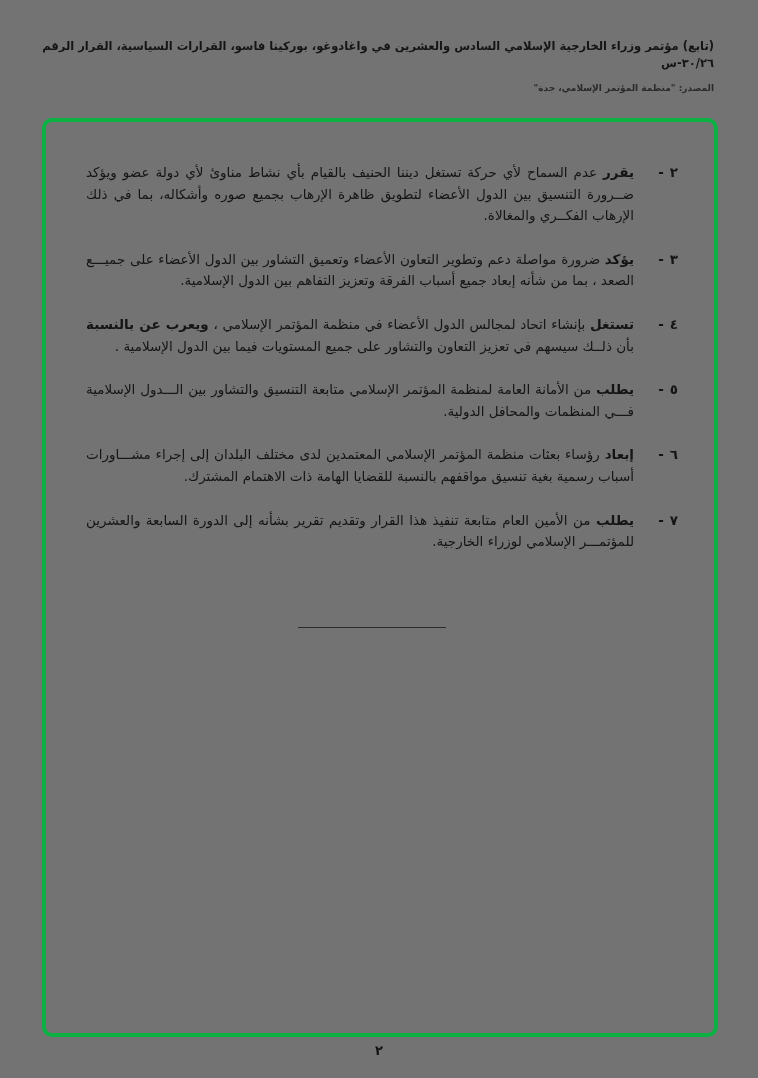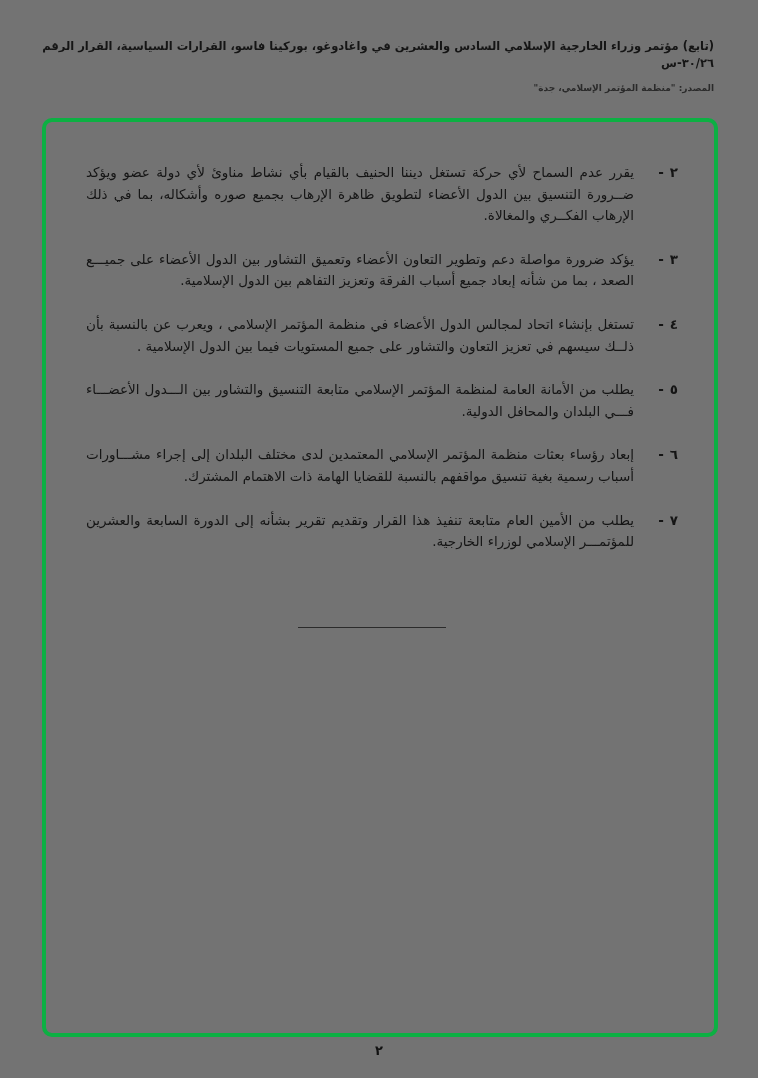--- a/index.html
+++ b/index.html
@@ -31,21 +31,21 @@
   }
   .item {
     display:flex; flex-direction:row; gap:16px;
     font-size:13.5px; line-height:1.6; text-align:justify;
   }
   .item .num {
     white-space:nowrap; font-weight:bold; min-width:28px; flex:0 0 auto;
     display:flex; gap:6px;
   }
   .item .body { flex:1 1 auto; }
-  .lead { font-weight:normal; }
+  .lead { font-weight:bold; }
   .divider {
     position:absolute; top:505px; right:268px; width:148px;
     border-top:1.6px solid #2b2b2b;
   }
   .page-number {
     position:absolute; bottom:20px; left:0; right:0;
     text-align:center; font-size:13px; font-weight:bold; color:#111;
   }
 </style>
 </head>
@@ -90,21 +90,21 @@
           <span class="lead">تستغل</span><span> بإنشاء اتحاد لمجالس الدول الأعضاء في منظمة المؤتمر الإسلامي ، </span><span class="lead">ويعرب عن بالنسبة</span><span> بأن ذلــك سيسهم في تعزيز التعاون والتشاور على جميع المستويات فيما بين الدول الإسلامية .</span>
         </div>
       </div>
 
       <div class="item">
         <div class="num">
           <span>٥</span>
             <span>-</span>
         </div>
         <div class="body">
-          <span class="lead">يطلب</span><span> من الأمانة العامة لمنظمة المؤتمر الإسلامي متابعة التنسيق والتشاور بين الـــدول الأعضـــاء فـــي البلدان والمحافل الدولية.</span>
+          <span class="lead">يطلب</span><span> من الأمانة العامة لمنظمة المؤتمر الإسلامي متابعة التنسيق والتشاور بين الـــدول الإسلامية فـــي المنظمات والمحافل الدولية.</span>
         </div>
       </div>
 
       <div class="item">
         <div class="num">
           <span>٦</span>
             <span>-</span>
         </div>
         <div class="body">
           <span class="lead">إبعاد</span><span> رؤساء بعثات منظمة المؤتمر الإسلامي المعتمدين لدى مختلف البلدان إلى إجراء مشـــاورات أسباب رسمية بغية تنسيق مواقفهم بالنسبة للقضايا الهامة ذات الاهتمام المشترك.</span>

